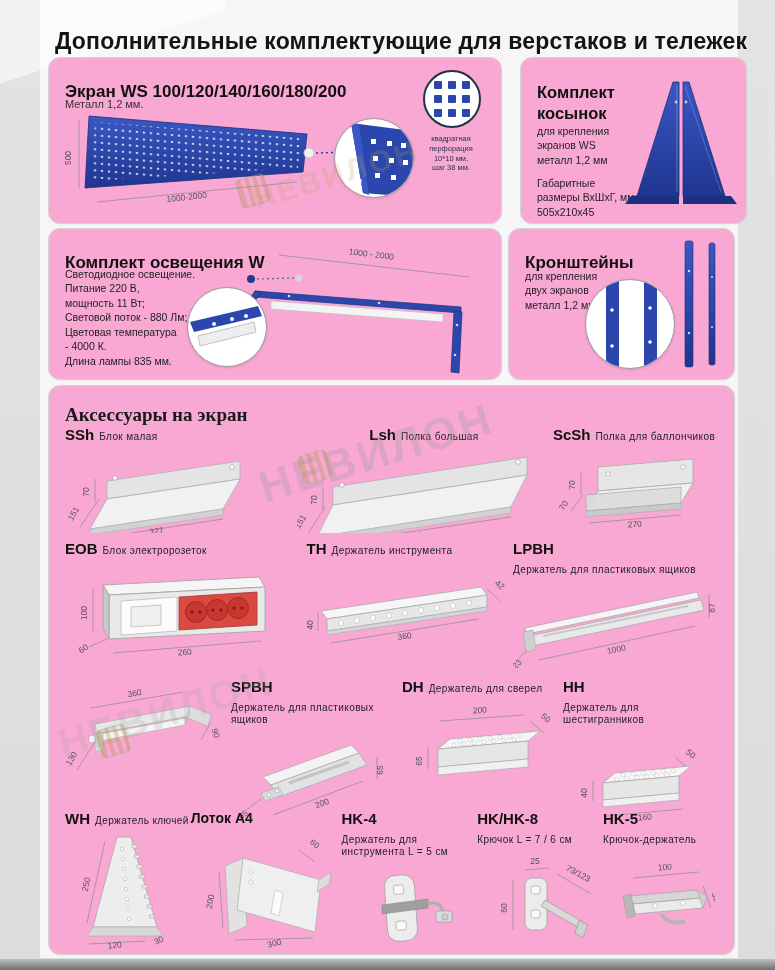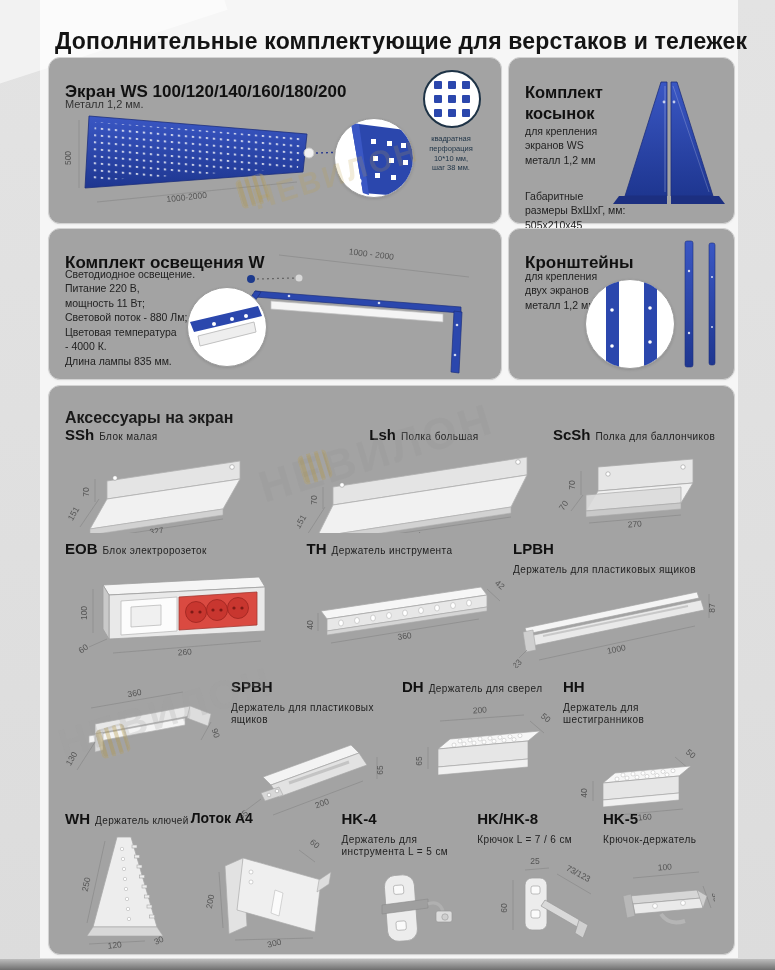--- a/index.html
+++ b/index.html
@@ -4,23 +4,23 @@
 <style>
   html,body{margin:0;padding:0;}
   body{
     width:775px;height:970px;position:relative;overflow:hidden;
     background:linear-gradient(180deg,#e3e3e3 0%,#dcdcdc 100%);
     font-family:"Liberation Sans",sans-serif;color:#1a1a1a;
   }
   .sheet{position:absolute;left:40px;top:0;width:698px;height:958px;background:#f6f6f6;}
   .streak{position:absolute;left:-40px;top:-38px;width:260px;height:90px;background:#fff;opacity:.55;transform:rotate(-18deg);}
   .page-title{position:absolute;left:55px;top:13px;font-size:23px;font-weight:bold;letter-spacing:.2px;color:#141414;}
-  .box{position:absolute;background:#a3a3a3;border:1px solid #d3d3d3;border-radius:12px;box-shadow:0 1px 2px rgba(0,0,0,.04);}
+  .box{position:absolute;background:#f9a8d4;border:1px solid #d3d3d3;border-radius:12px;box-shadow:0 1px 2px rgba(0,0,0,.04);}
   #box-screen{left:48px;top:57px;width:452px;height:165px;}
-  #box-gussets{left:508px;top:57px;width:225px;height:165px;}
+  #box-gussets{left:520px;top:57px;width:225px;height:165px;}
   #box-light{left:48px;top:228px;width:452px;height:150px;}
   #box-brackets{left:508px;top:228px;width:225px;height:150px;}
   #box-acc{left:48px;top:385px;width:685px;height:568px;}
   .btitle{position:absolute;left:16px;top:10px;font-size:17px;font-weight:bold;color:#111;}
   .btitle2{position:absolute;left:16px;top:10px;font-size:16.5px;font-weight:bold;line-height:1.3;color:#111;}
   .small{font-size:10.5px;line-height:1.38;color:#222;}
   .material{position:absolute;left:16px;top:40px;font-size:11px;color:#333;}
   .desc{position:absolute;}
   .desc span{display:block;}
   svg{display:block;}
@@ -29,21 +29,21 @@
   .perfc{position:absolute;left:374px;top:12px;width:54px;height:54px;border:2.5px solid #1e3346;border-radius:50%;background:#fff;display:grid;place-items:center;}
   .pgrid{display:grid;grid-template-columns:repeat(3,8px);gap:6px;}
   .pgrid i{width:8px;height:8px;background:#2b47ad;border-radius:1px;display:block;}
   .perfcap{position:absolute;left:350px;top:76px;width:104px;text-align:center;font-size:7.5px;line-height:1.3;color:#1e3346;}
   .perfcap span{display:block;}
   .mag{position:absolute;border:1.5px solid #9b9b9b;border-radius:50%;background:#fff;overflow:hidden;box-shadow:0 1px 3px rgba(0,0,0,.12);}
   #mag-screen{left:285px;top:60px;width:78px;height:78px;}
   #mag-light{left:138px;top:58px;width:78px;height:78px;}
   #mag-brackets{left:76px;top:50px;width:88px;height:88px;}
   
-  .acc-title{position:absolute;left:16px;top:10px;font-size:16px;font-weight:bold;}
+  .acc-title{position:absolute;left:16px;top:2px;font-size:19px;font-weight:bold;font-family:Liberation Serif, serif;}
   .rows{position:absolute;left:16px;top:40px;width:653px;}
   .row{display:flex;justify-content:space-between;}
   .r1{height:114px;} .r2{height:138px;} .r3{height:132px;} .r4{height:140px;}
   .card{position:relative;}
   .chead{display:flex;align-items:baseline;gap:5px;flex-wrap:wrap;line-height:1.25;}
   .code{font-size:15px;font-weight:bold;color:#111;}
   .code.big{font-size:14px;}
   .cname{font-size:10px;color:#222;letter-spacing:.4px;}
   .wm{position:absolute;font-weight:bold;pointer-events:none;transform:rotate(-17deg);letter-spacing:3px;}
   #wm1{left:255px;top:428px;font-size:44px;color:rgba(150,150,150,.28);}
@@ -126,21 +126,21 @@
 <section class="box" id="box-gussets">
   <h2 class="btitle2">
     <span style="display:block">Комплект</span>
     <span style="display:block">косынок</span>
   </h2>
   <div class="desc small" style="left:16px;top:66px;">
     <span>для крепления</span>
     <span>экранов WS</span>
     <span>металл 1,2 мм</span>
   </div>
-  <div class="desc small" style="left:16px;top:118px;margin-top:13px;">
+  <div class="desc small" style="left:16px;top:118px;">
     <span>Габаритные</span>
     <span>размеры ВхШхГ, мм:</span>
     <span>505x210x45</span>
   </div>
   <svg style="position:absolute;left:100px;top:18px;" width="120" height="140" viewBox="0 0 120 140">
     <polygon points="52,6 58,6 58,120 16,120" fill="url(#bluep)" stroke="#1d2f7c" stroke-width=".8"></polygon>
     <polygon points="10,120 58,120 58,128 4,128" fill="#1c2f80"></polygon>
     <polygon points="62,6 68,6 104,120 62,120" fill="url(#bluep)" stroke="#1d2f7c" stroke-width=".8"></polygon>
     <polygon points="62,120 110,120 116,128 62,128" fill="#1c2f80"></polygon>
     <line x1="56" y1="10" x2="56" y2="116" stroke="#ffffff" stroke-width=".8" opacity=".35"></line>

